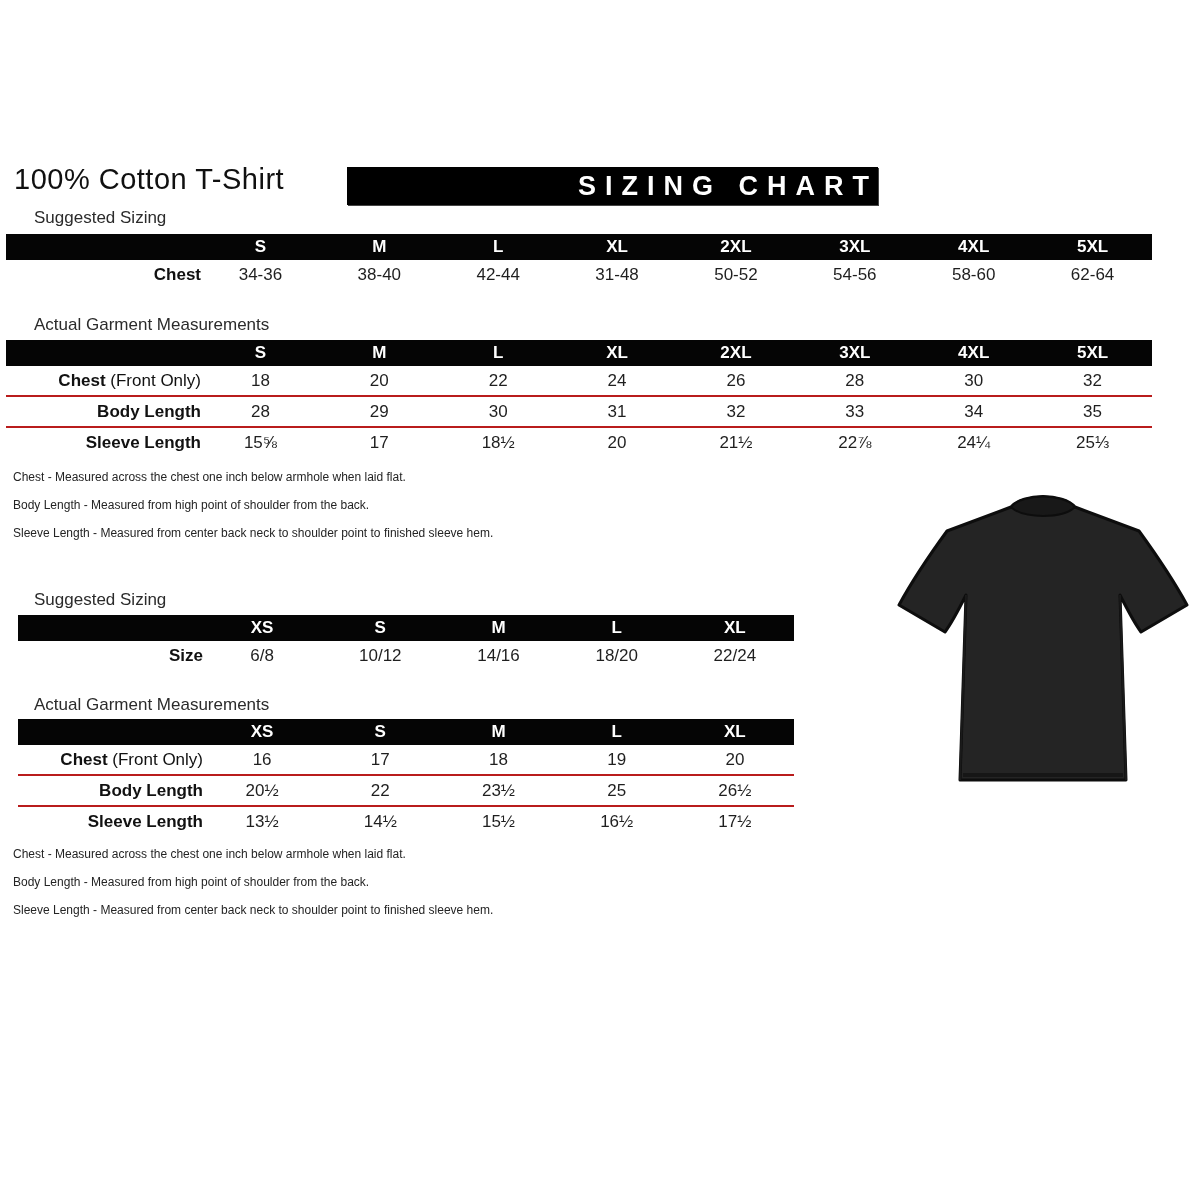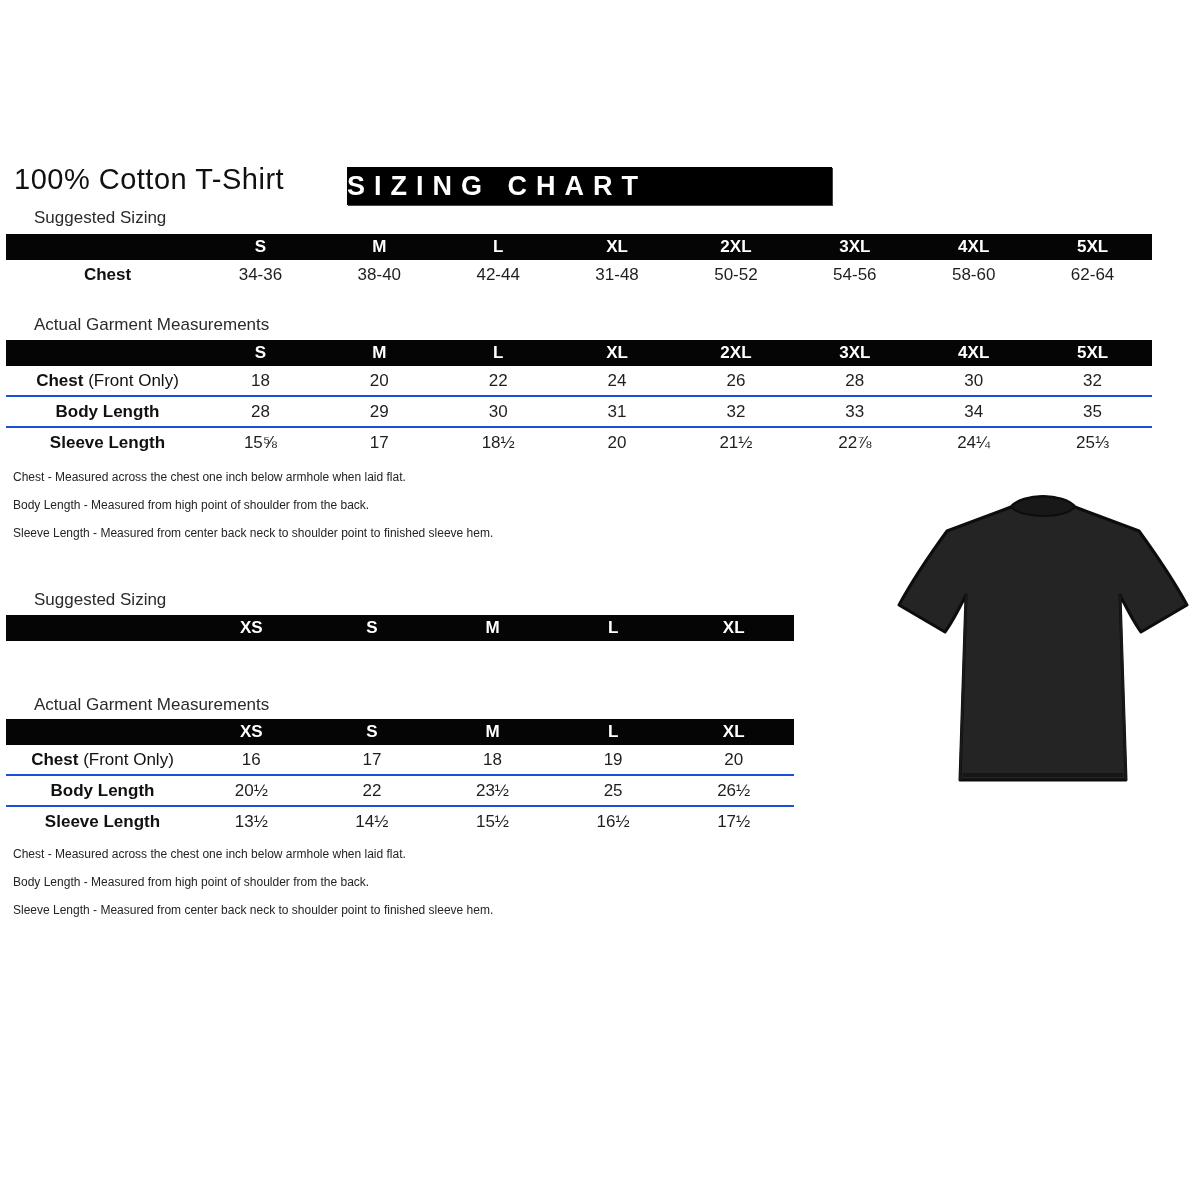--- a/index.html
+++ b/index.html
@@ -5,40 +5,40 @@
   html,body { margin:0; padding:0; background:#ffffff; }
   .page {
     position:relative; width:1200px; height:1200px; background:#ffffff;
     font-family:"Liberation Sans", sans-serif; color:#1c1c1c; overflow:hidden;
   }
   .main-title {
     position:absolute; left:14px; top:163px; font-size:29px; font-weight:400;
     letter-spacing:0.5px; color:#101010;
   }
   .banner {
-    position:absolute; left:347px; top:167px; width:485px; height:38px;
-    background:#000; color:#fff; display:flex; align-items:center; justify-content:flex-start;
+    position:absolute; left:347px; top:167px; width:531px; height:38px;
+    background:#000; color:#fff; display:flex; align-items:center; justify-content:flex-end;
     font-size:27px; font-weight:700; letter-spacing:9px; box-shadow:1px 1px 0 #444;
   }
   .section-label { position:absolute; left:6px; font-size:17px; color:#2b2b2b;margin-left:28px; }
   .youth-title {
     position:absolute; left:4px; top:543px; font-size:26px; font-weight:700; color:#0e0e0e;
     letter-spacing:0.3px;
   }
   .tbl { position:absolute; font-size:17px; }
   .row { display:grid; align-items:center; }
   .adult-cols { grid-template-columns:195px repeat(8, 1fr); }
-  .youth-cols { grid-template-columns:185px repeat(5, 1fr); }
+  .youth-cols { grid-template-columns:185px repeat(5, 1fr);margin-left:12px; }
   .thead { background:#050505; color:#ffffff; font-weight:700; height:26px; }
   .data-row { height:30px; }
   .actual .data-row { height:29px; }
-  .sep { border-top:2px solid #1d4ed8; }
+  .sep { border-top:2px solid #b91c1c; }
   .cell { text-align:center; color:#1f1f1f; }
   .thead .cell { color:#ffffff; }
-  .label-cell { text-align:center; padding-left:8px; font-weight:700; color:#111111; }
+  .label-cell { text-align:right; padding-left:8px; font-weight:700; color:#111111; }
   .label-cell .suffix { font-weight:400; }
   .notes { position:absolute; left:13px; font-size:12px; color:#242424; }
   .notes .note-line { height:28px; line-height:28px; }
   .shirt-wrap { position:absolute; left:893px; top:483px; width:300px; height:322px; }
 </style>
 </head>
 <body>
 
 <div class="page">
 
@@ -130,20 +130,28 @@
 
   <div class="section-label" style="top:590px;">Suggested Sizing</div>
   <div class="tbl" style="left:6px; top:615px; width:788px;">
     <div class="row youth-cols thead">
       <div class="cell label-cell"></div>
       <div class="cell">XS</div>
       <div class="cell">S</div>
       <div class="cell">M</div>
       <div class="cell">L</div>
       <div class="cell">XL</div>
+    </div>
+    <div class="row youth-cols data-row">
+      <div class="cell label-cell">Size</div>
+      <div class="cell">6/8</div>
+      <div class="cell">10/12</div>
+      <div class="cell">14/16</div>
+      <div class="cell">18/20</div>
+      <div class="cell">22/24</div>
     </div>
   </div>
 
   <div class="section-label" style="top:695px;">Actual Garment Measurements</div>
   <div class="tbl actual" style="left:6px; top:719px; width:788px;">
     <div class="row youth-cols thead">
       <div class="cell label-cell"></div>
       <div class="cell">XS</div>
       <div class="cell">S</div>
       <div class="cell">M</div>

